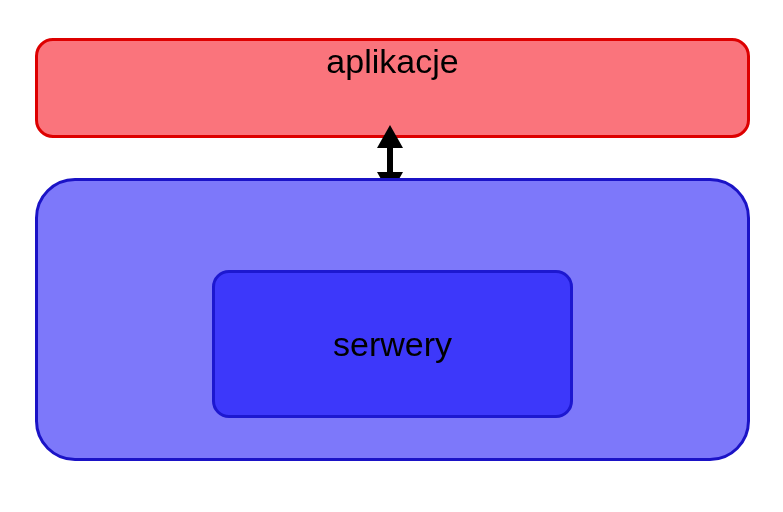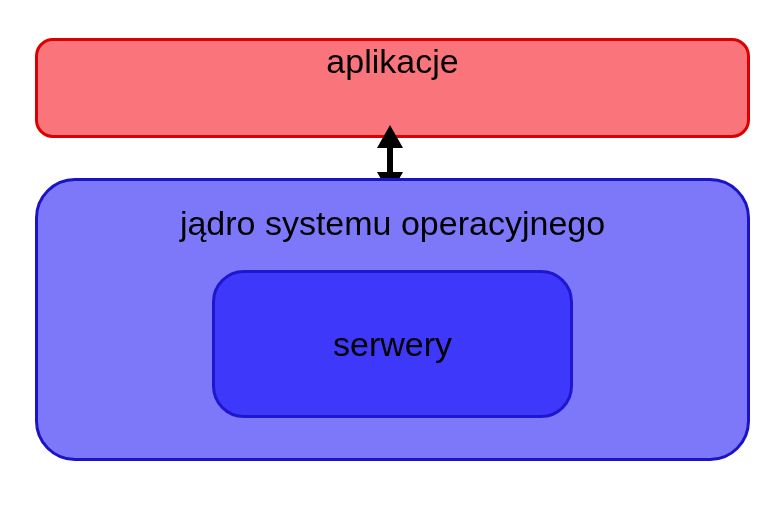--- a/index.html
+++ b/index.html
@@ -23,21 +23,21 @@
   .node-kernel {
     left: 35px; top: 178px; width: 715px; height: 283px;
     background: #7d78fa;
     border: 3px solid #1b13c6;
     border-radius: 40px;
   }
   .node-servers {
     left: 174px; top: 89px; width: 361px; height: 148px;
     background: #3d38fa;
     border: 3px solid #1d18d0;
-    border-radius: 32px;
+    border-radius: 17px;
     display: flex; align-items: center; justify-content: center;
   }
   .label {
     font-size: 34px;
     line-height: 40px;
     color: #000000;
     white-space: nowrap;
   }
   .kernel-label {
     position: absolute;
@@ -59,20 +59,19 @@
     <span class="label">aplikacje</span>
   </div>
 
   <svg class="arrow" viewBox="0 0 26 70" xmlns="http://www.w3.org/2000/svg">
     <polygon points="13,0 26,23 0,23" fill="#000000"></polygon>
     <rect x="10" y="20" width="6" height="30" fill="#000000"></rect>
     <polygon points="0,47 26,47 13,70" fill="#000000"></polygon>
   </svg>
 
   <div class="box node-kernel">
-    <span class="label kernel-label">jądro systemu operacyjnego</span>
 
     <div class="box node-servers">
       <span class="label">serwery</span>
     </div>
   </div>
 
 </div>
 
 </body></html>

